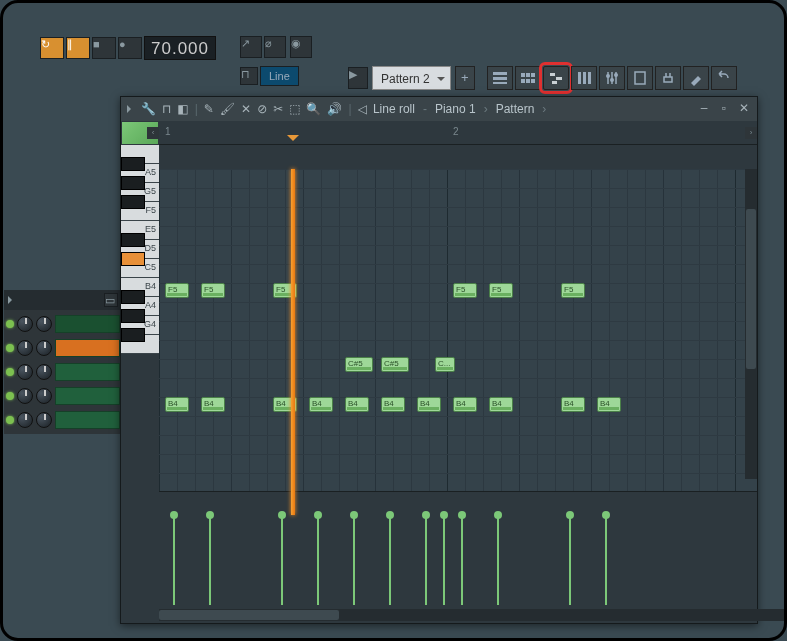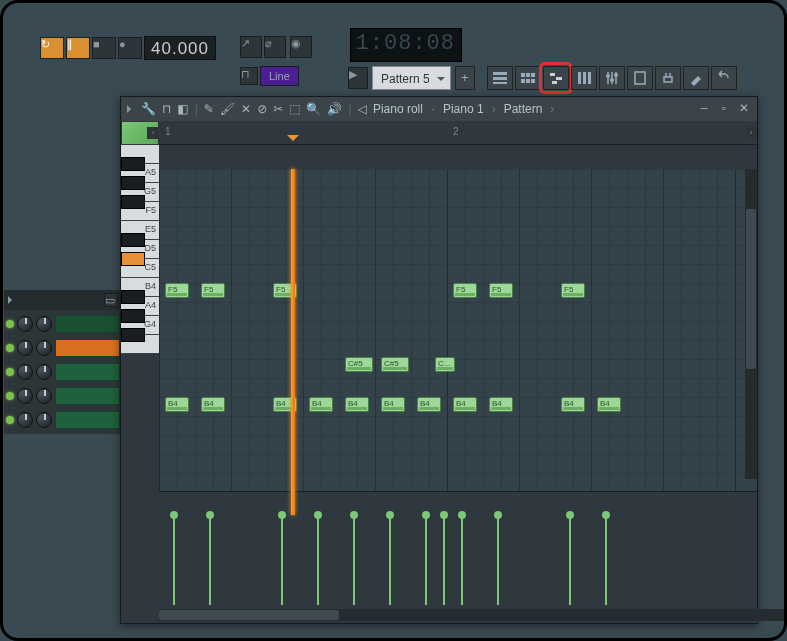--- a/index.html
+++ b/index.html
@@ -11,21 +11,21 @@
 .transport{display:flex;align-items:center;gap:2px;position:absolute;left:0;top:8px}
 .tb{width:22px;height:22px;background:#2e3539;border:1px solid #1a1f22;color:#8a99a0;font-size:11px}
 .tb.sync{background:#d89030;color:#fff;width:24px}
 .tb.pause{background:#d89030;color:#fff;width:24px}
 .tb.stop{width:24px}
 .tb.rec{width:24px}
 .tempo{background:#1a2024;color:#ccc;font:300 17px/24px Arial;padding:0 6px;border:1px solid #111;height:24px;letter-spacing:1px}
 .timedisp{position:absolute;left:310px;top:0;width:112px;height:34px;background:#0d1214;border:1px solid #000;color:#364850;font:300 22px/30px 'Courier New',monospace;text-align:right;padding-right:6px;letter-spacing:1px}
 .smallbtns{position:absolute;left:200px;top:8px;display:flex;gap:2px}
 .smallbtns2{position:absolute;left:200px;top:38px;display:flex;gap:2px;align-items:center}
-.snap{background:#4c1d95;color:#9ab;padding:0 8px;font-size:11px;height:20px;border:1px solid #1a1f22;display:flex;align-items:center}
+.snap{background:#0c4a6e;color:#9ab;padding:0 8px;font-size:11px;height:20px;border:1px solid #1a1f22;display:flex;align-items:center}
 
 .pattern-row{position:absolute;left:308px;top:38px;display:flex;align-items:center;gap:4px}
 .patbox{background:#d8dce0;color:#333;font-size:12px;padding:0 20px 0 8px;height:24px;line-height:24px;border:1px solid #888;position:relative}
 .patbox::after{content:"";position:absolute;right:5px;top:10px;border:4px solid transparent;border-top-color:#555}
 .plusbtn{width:20px;height:24px;background:#3a4449;border:1px solid #222;color:#9ab;text-align:center;line-height:22px;font-size:13px}
 .viewbtns{display:flex;gap:2px;margin-left:8px}
 .vb{width:26px;height:24px;background:#3a4449;border:1px solid #222;display:flex;align-items:center;justify-content:center}
 .vb svg{width:16px;height:16px}
 .vb.hl{outline:3px solid #e03030;outline-offset:1px;border-radius:2px}
 
@@ -82,35 +82,34 @@
 </style>
 </head>
 <body>
 
 <div class="top">
   <div class="transport">
     <div class="tb sync">↻</div>
     <div class="tb pause">∥</div>
     <div class="tb stop">■</div>
     <div class="tb rec">●</div>
-    <div class="tempo">40.000</div>
+    <div class="tempo">70.000</div>
   </div>
   <div class="smallbtns">
     <div class="tb">↗</div>
     <div class="tb">⌀</div>
     <div class="tb" style="margin-left:2px">◉</div>
   </div>
-  <div class="timedisp">1:08:08</div>
   <div class="smallbtns2">
     <div class="tb" style="width:18px;height:18px">⊓</div>
     <div class="snap">Line</div>
   </div>
   <div class="pattern-row">
     <div class="tb" style="width:20px">▶</div>
-    <div class="patbox">Pattern 5</div>
+    <div class="patbox">Pattern 2</div>
     <div class="plusbtn">+</div>
     <div class="viewbtns">
       <div class="vb">
           <svg viewBox="0 0 16 16">
             <rect x="1" y="2" width="14" height="3" fill="#9ab"></rect>
             <rect x="1" y="7" width="14" height="3" fill="#9ab"></rect>
             <rect x="1" y="12" width="14" height="2" fill="#9ab"></rect>
           </svg>
         </div>
       <div class="vb">
@@ -219,21 +218,21 @@
     <span>✎</span>
     <span>🖌</span>
     <span>✕</span>
     <span>⊘</span>
     <span>✂</span>
     <span>⬚</span>
     <span>🔍</span>
     <span>🔊</span>
     <span style="color:#5a686e">|</span>
     <span>◁</span>
-    <span class="crumb">Piano roll</span>
+    <span class="crumb">Line roll</span>
     <span class="sep">-</span>
     <span class="crumb">Piano 1</span>
     <span class="sep">›</span>
     <span class="crumb">Pattern</span>
     <span class="sep">›</span>
     <div class="spacer"></div>
     <div class="winbtn">–</div>
     <div class="winbtn">▫</div>
     <div class="winbtn">✕</div>
   </div>

